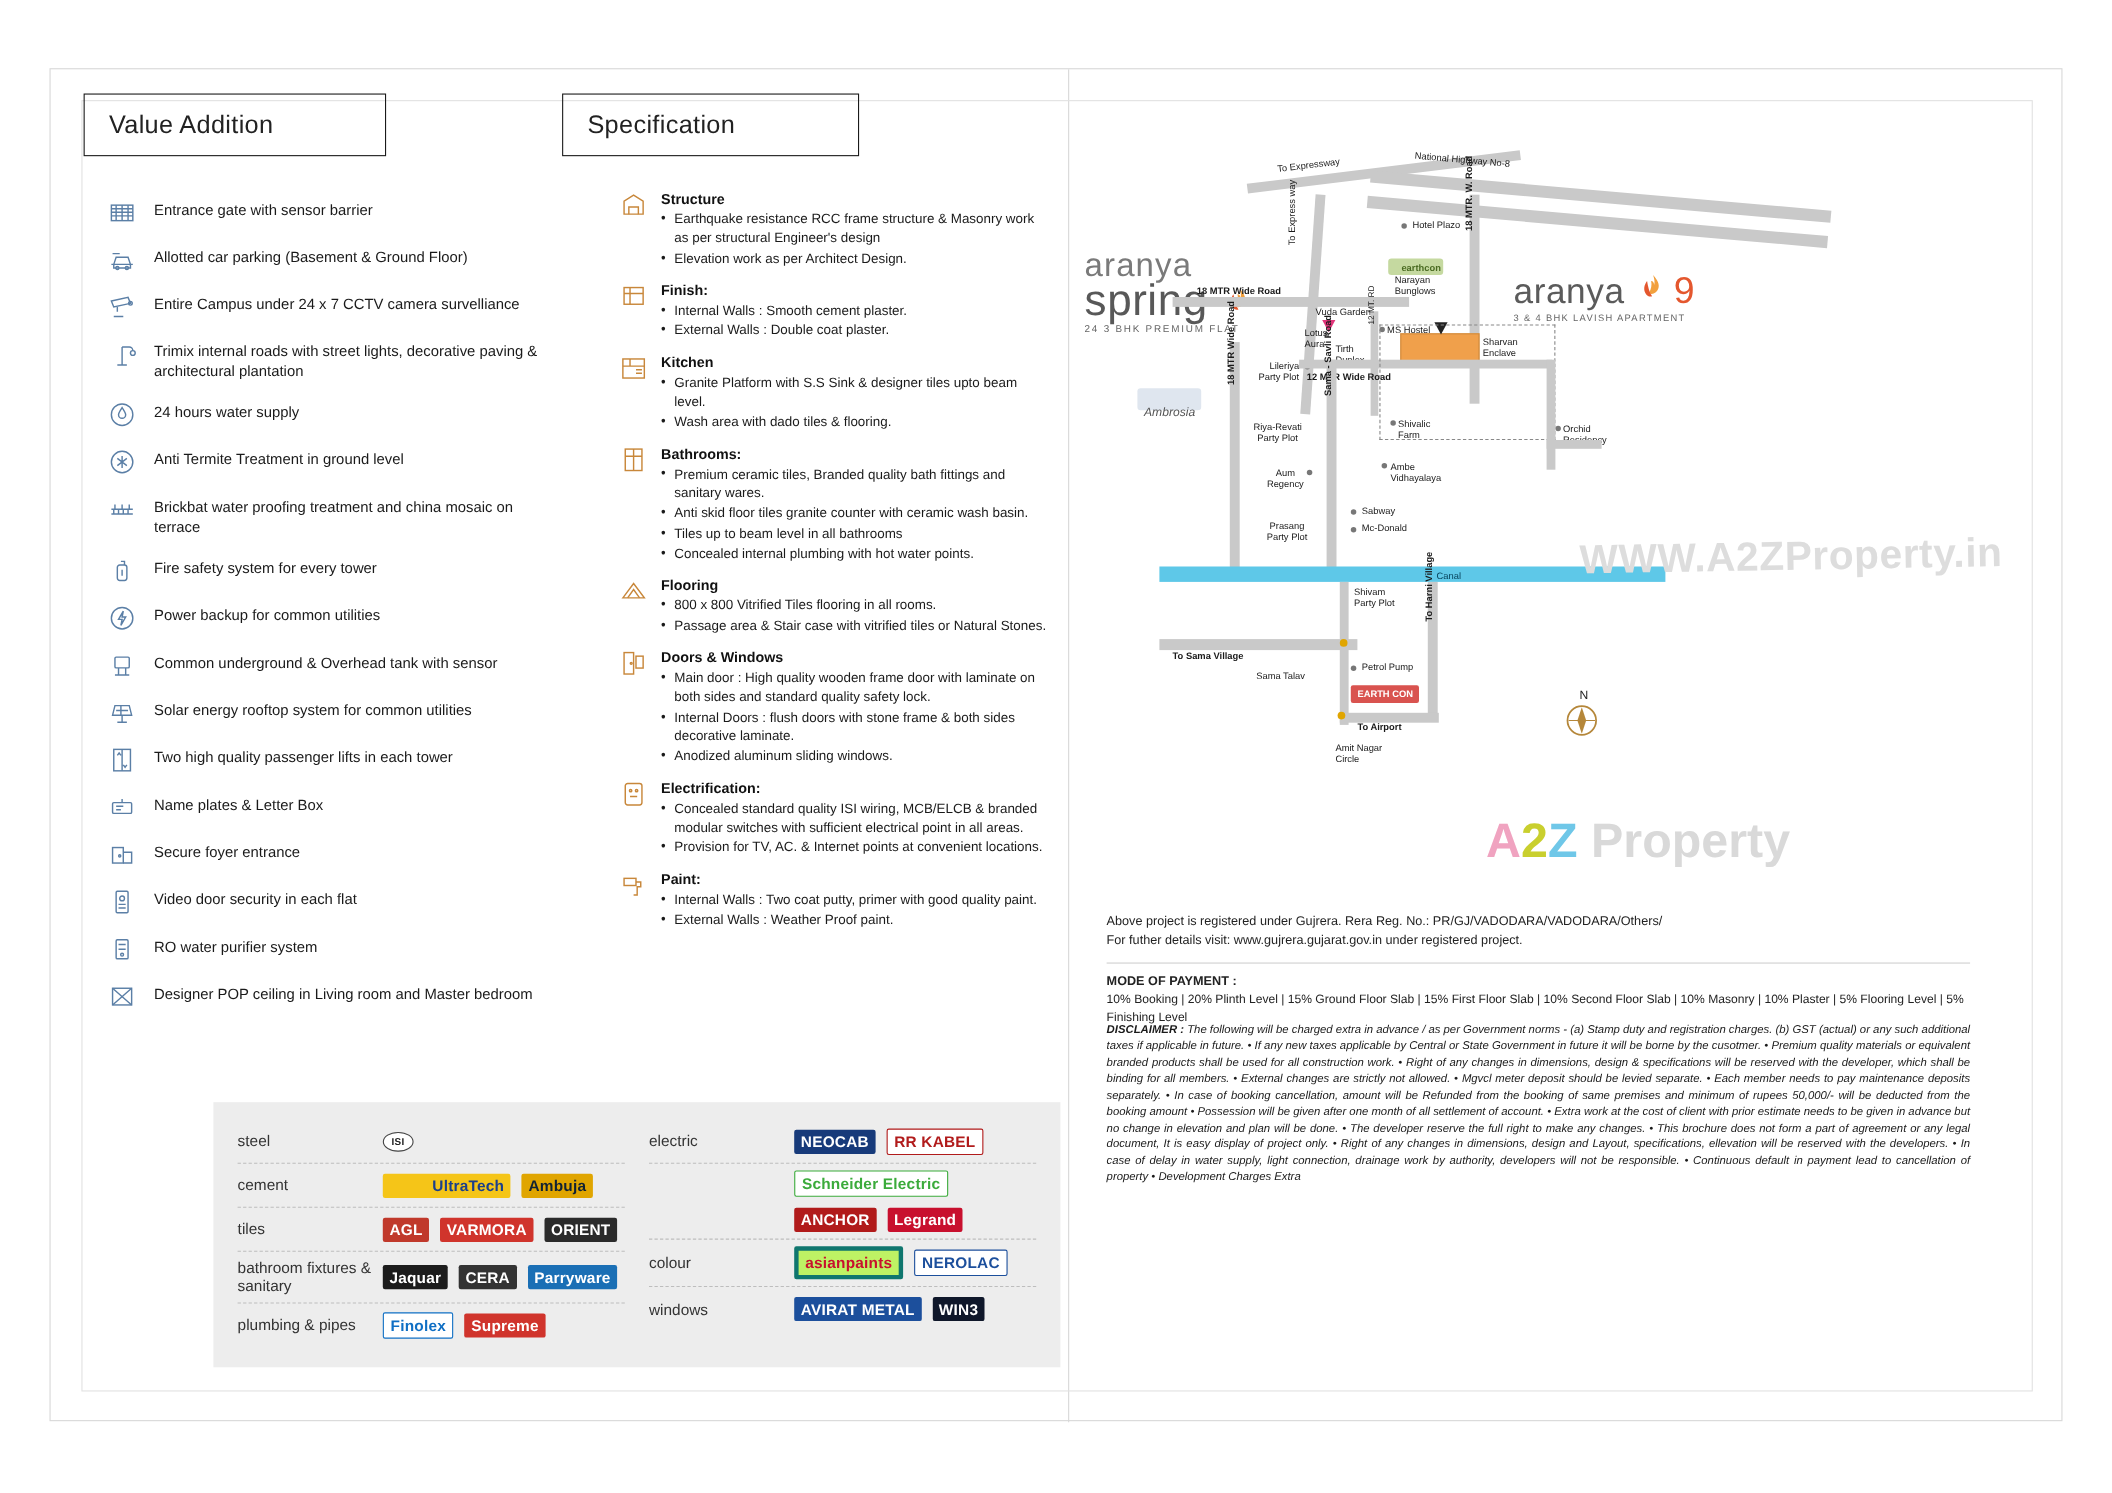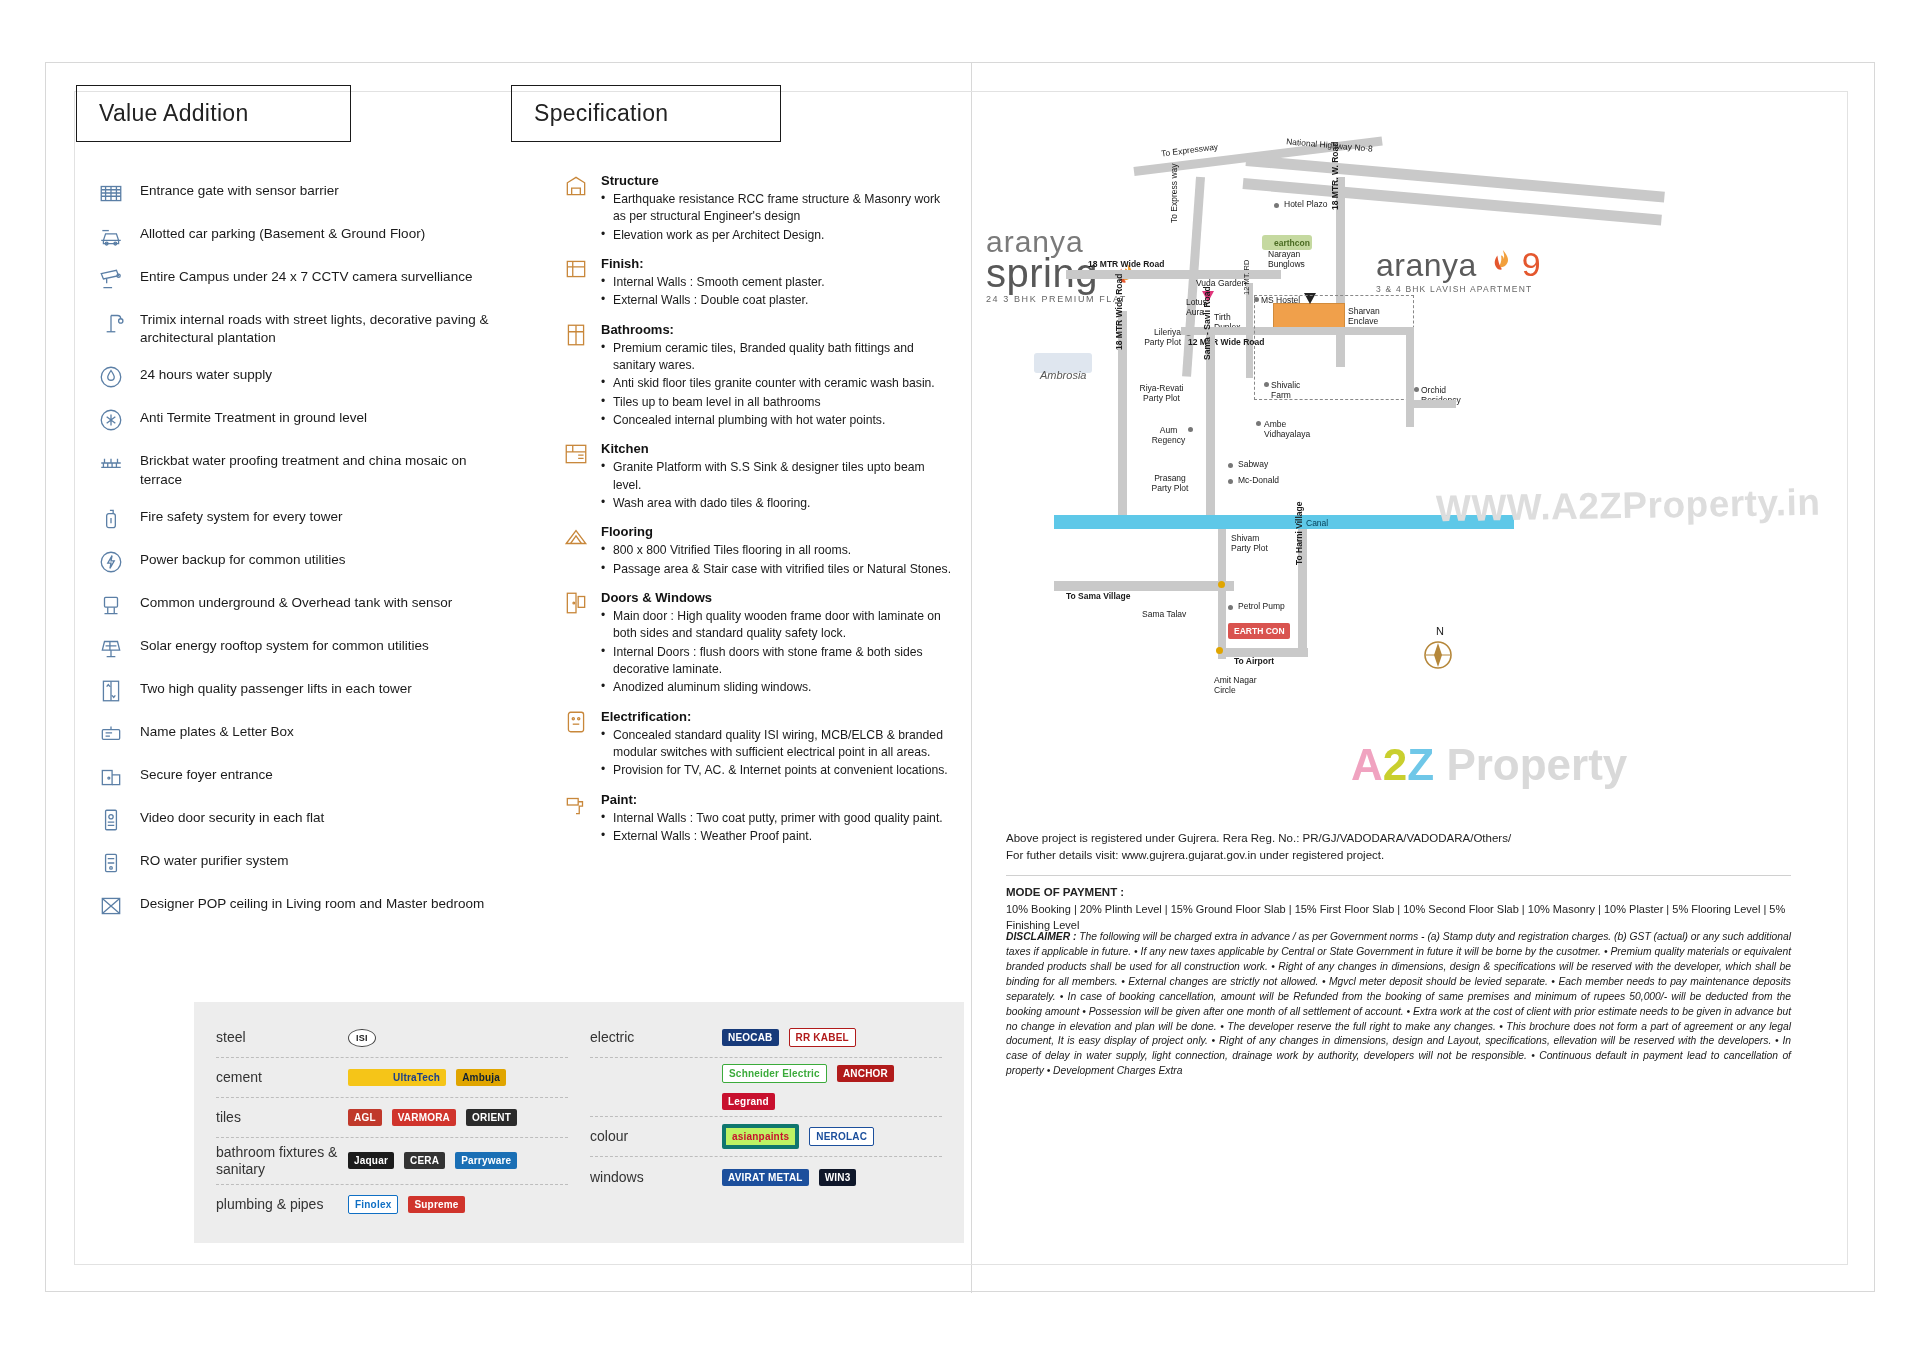--- a/index.html
+++ b/index.html
@@ -78,21 +78,21 @@
   .brand-col { flex:1; }
   .brand-col.right { padding-left:22px; }
   .brand-row {
     display:flex; align-items:center; min-height:40px;
     border-bottom:1px dashed #bdbdbd; padding:6px 0;
   }
   .brand-row:last-child { border-bottom:none; }
   .brand-label { width:132px; font-size:14px; color:#333; line-height:1.2; }
   .brand-logos { flex:1; display:flex; align-items:center; gap:10px; flex-wrap:wrap; }
   .lg {
-    font-size:10px; font-weight:bold; color:#fff; padding:3px 6px; border-radius:2px;
+    font-size:14px; font-weight:bold; color:#fff; padding:3px 6px; border-radius:2px;
     letter-spacing:.2px; white-space:nowrap;
   }
   .lg.isi { background:#fff; color:#222; border:1px solid #444; border-radius:50%; padding:3px 7px; font-size:9px;}
   .lg.ultratech { background:#f5c518; color:#1b3f8b;padding-left:45px; }
   .lg.amb { background:#e0a500; color:#123; }
   .lg.agl { background:#c0392b; }
   .lg.varmora { background:#d0342c; }
   .lg.orient { background:#2b2b2b; }
   .lg.jaquar { background:#1c1c1c; }
   .lg.cera { background:#333; }
@@ -385,54 +385,54 @@
           <ul class="spec-ul">
             <li>Internal Walls : Smooth cement plaster.</li>
             <li>External Walls : Double coat plaster.</li>
           </ul>
         </div>
       </div>
 
       <div class="spec-block">
         <div class="spec-ic">
           <svg viewBox="0 0 24 24" width="26" height="26" fill="none" stroke="currentColor" stroke-width="1.2">
+              <rect x="3" y="4" width="18" height="16"></rect>
+              <path d="M3 10h18M9 4v6M14 13h5M14 16h5"></path>
+            </svg>
+        </div>
+        <div class="spec-body">
+          <div class="spec-title">Kitchen</div>
+          <ul class="spec-ul">
+            <li>Granite Platform with S.S Sink &amp; designer tiles upto beam level.</li>
+            <li>Wash area with dado tiles &amp; flooring.</li>
+          </ul>
+        </div>
+      </div>
+
+      <div class="spec-block">
+        <div class="spec-ic">
+          <svg viewBox="0 0 24 24" width="26" height="26" fill="none" stroke="currentColor" stroke-width="1.2">
               <rect x="5" y="3" width="14" height="18"></rect>
               <path d="M5 9h14M12 3v18"></path>
             </svg>
         </div>
         <div class="spec-body">
           <div class="spec-title">Bathrooms:</div>
           <ul class="spec-ul">
             <li>Premium ceramic tiles, Branded quality bath fittings and sanitary wares.</li>
             <li>Anti skid floor tiles granite counter with ceramic wash basin.</li>
             <li>Tiles up to beam level in all bathrooms</li>
             <li>Concealed internal plumbing with hot water points.</li>
           </ul>
         </div>
       </div>
 
       <div class="spec-block">
         <div class="spec-ic">
           <svg viewBox="0 0 24 24" width="26" height="26" fill="none" stroke="currentColor" stroke-width="1.2">
-              <rect x="3" y="4" width="18" height="16"></rect>
-              <path d="M3 10h18M9 4v6M14 13h5M14 16h5"></path>
-            </svg>
-        </div>
-        <div class="spec-body">
-          <div class="spec-title">Kitchen</div>
-          <ul class="spec-ul">
-            <li>Granite Platform with S.S Sink &amp; designer tiles upto beam level.</li>
-            <li>Wash area with dado tiles &amp; flooring.</li>
-          </ul>
-        </div>
-      </div>
-
-      <div class="spec-block">
-        <div class="spec-ic">
-          <svg viewBox="0 0 24 24" width="26" height="26" fill="none" stroke="currentColor" stroke-width="1.2">
               <path d="M3 18l9-12 9 12z"></path>
               <path d="M7 18l5-7 5 7"></path>
             </svg>
         </div>
         <div class="spec-body">
           <div class="spec-title">Flooring</div>
           <ul class="spec-ul">
             <li>800 x 800 Vitrified Tiles flooring in all rooms.</li>
             <li>Passage area &amp; Stair case with vitrified tiles or Natural Stones.</li>
           </ul>

